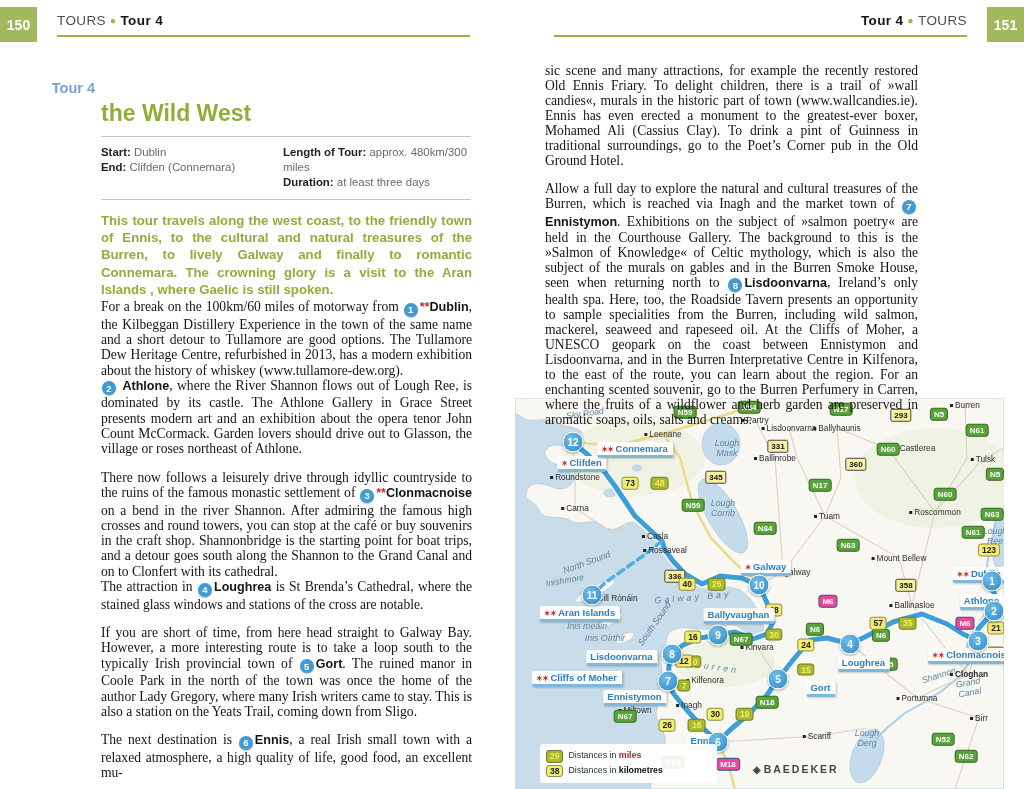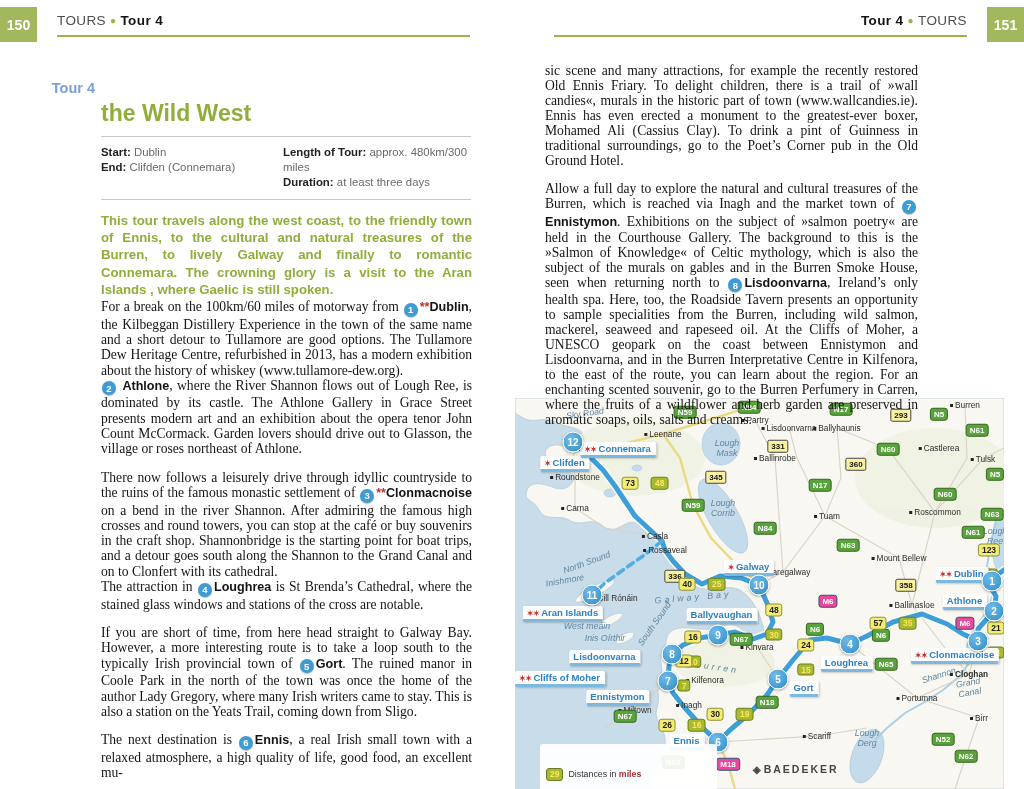--- a/index.html
+++ b/index.html
@@ -40,39 +40,39 @@
   
   .map{position:absolute;left:515px;top:398px;width:489px;height:391px;overflow:hidden;z-index:1;}
   .map svg{position:absolute;left:0;top:0;}
   #map-overlay{position:absolute;left:0;top:0;width:100%;height:100%;}
   .mabs{position:absolute;transform:translate(-50%,-50%);}
   .mstop{width:19px;height:19px;border-radius:50%;background:radial-gradient(circle at 35% 30%,#6fbbe8,#2f8cc7);
          border:1px solid #fff;box-shadow:0 1px 2.5px rgba(0,0,0,.35);color:#fff;font-size:10px;font-weight:bold;
          display:flex;align-items:center;justify-content:center;z-index:6;}
   .mplace{background:rgba(255,255,255,.95);color:#2d7fc0;font-weight:bold;font-size:9.5px;
           padding:1px 5px 1px 4px;border-radius:2px;border-bottom:3px solid #7db9de;
-          box-shadow:1px 1px 2px rgba(0,0,0,.18);white-space:nowrap;z-index:5;}
+          box-shadow:1px 1px 2px rgba(0,0,0,.18);white-space:nowrap;z-index:5;margin-left:17px;}
   .mstars{color:#c23232;margin-right:2px;font-size:8px;letter-spacing:-.5px;}
   .mtown{font-size:8.3px;color:#2b2b2b;white-space:nowrap;z-index:4;}
   .mtown::before{content:"";display:inline-block;width:3px;height:3px;background:#222;margin:0 2px 1px 0;}
   .mwater{color:#6286a0;font-style:italic;font-size:8.8px;white-space:pre-line;text-align:center;
           line-height:9.5px;z-index:3;}
   .spaced{letter-spacing:3px;}
   .rb{font-size:8px;font-weight:bold;padding:0.5px 3px;border-radius:3px;line-height:9.5px;white-space:nowrap;z-index:4;}
   .rb-n{background:#5aa33c;color:#fff;border:1px solid #33671d;}
   .rb-r{background:#f8f1a0;color:#111;border:1px solid #444;border-radius:2px;}
   .rb-m{background:#ec4899;color:#fff;border:1px solid #25567e;}
   .dpair{display:flex;gap:12px;z-index:5;}
   .dpair.v{flex-direction:column;align-items:center;}
   .dkm,.dmi{font-size:8.5px;font-weight:bold;padding:0 3px;border-radius:3px;line-height:10.5px;}
   .dkm{background:#f2ec72;border:1px solid #8f8f3c;color:#222;}
   .dmi{background:#a7bb30;border:1px solid #6d7c1e;color:#ffe45e;}
   .map-legend{position:absolute;left:25px;top:346px;width:165px;background:rgba(255,255,255,.92);
               border-radius:3px;padding:4px 6px;z-index:7;}
-  .lrow{display:flex;align-items:center;gap:5px;margin:20px 0;font-size:8.8px;color:#333;}
+  .lrow{display:flex;align-items:flex-start;gap:5px;margin:2px 0;font-size:8.8px;color:#333;}
   .lmiles{color:#a23030;} .lkm{color:#111;}
   .map-brand{position:absolute;left:238px;top:365px;font-size:10.5px;font-weight:bold;color:#454545;
              letter-spacing:2px;z-index:7;display:flex;align-items:center;gap:3px;}
   .brand-diamond{font-size:10px;letter-spacing:0;}
 </style>
 </head>
 <body>
 
 <div class="sheet">
 
@@ -165,21 +165,21 @@
         <polyline points="203,344 213,366 220,391"></polyline>
       </g>
       <polyline id="route-casing" fill="none" stroke="rgba(255,255,255,0.85)" stroke-width="8" stroke-linejoin="round" stroke-linecap="round" points="489,172 472,184 481,198 479,213 463,231 463,243 448,236 432,226 407,216 378,224 352,238 335,246 312,240 295,242 278,262 263,281 252,297 235,315 215,332 203,344 188,330 170,310 158,295 153,283 154,268 157,256 168,247 185,240 203,237 220,234 238,241 252,236 258,224 252,205 244,187 226,180 205,178 187,186 170,176 158,163 150,152 147,143 133,130 120,118 110,103 100,88 88,72 73,57 58,44"></polyline>
       <polyline id="route-line" fill="none" stroke="#3e9fd8" stroke-width="5" stroke-linejoin="round" stroke-linecap="round" points="489,172 472,184 481,198 479,213 463,231 463,243 448,236 432,226 407,216 378,224 352,238 335,246 312,240 295,242 278,262 263,281 252,297 235,315 215,332 203,344 188,330 170,310 158,295 153,283 154,268 157,256 168,247 185,240 203,237 220,234 238,241 252,236 258,224 252,205 244,187 226,180 205,178 187,186 170,176 158,163 150,152 147,143 133,130 120,118 110,103 100,88 88,72 73,57 58,44"></polyline>
       <polyline id="ferry-line" fill="none" stroke="#53ade0" stroke-width="3.5" stroke-dasharray="7 5" stroke-linecap="round" points="147,143 128,158 108,172 90,185 77,197"></polyline>
     </svg>
     <div id="map-overlay">
         <div class="mabs mwater" style="left: 70px; top: 16px; transform: translate(-50%, -50%) rotate(-8deg);">Sky Road</div>
         <div class="mabs mwater" style="left: 72px; top: 165px; transform: translate(-50%, -50%) rotate(-20deg);">North Sound</div>
         <div class="mabs mwater" style="left: 50px; top: 183px; transform: translate(-50%, -50%) rotate(-10deg);">Inishmore</div>
-        <div class="mabs mwater" style="left: 72px; top: 229px;">West meáin</div>
+        <div class="mabs mwater" style="left: 72px; top: 229px;">Inis meáin</div>
         <div class="mabs mwater" style="left: 90px; top: 241px;">Inis Oírthir</div>
         <div class="mabs mwater" style="left: 140px; top: 226px; transform: translate(-50%, -50%) rotate(-55deg);">South Sound</div>
         <div class="mabs mwater spaced" style="left: 178px; top: 200px; transform: translate(-50%, -50%) rotate(-5deg);">Galway Bay</div>
         <div class="mabs mwater spaced" style="left: 202px; top: 270px; transform: translate(-50%, -50%) rotate(8deg);">Burren</div>
         <div class="mabs mwater" style="left: 212px; top: 50px;">Lough
 Mask</div>
         <div class="mabs mwater" style="left: 208px; top: 110px;">Lough
 Corrib</div>
         <div class="mabs mwater" style="left: 480px; top: 138px;">Lough
 Ree</div>
@@ -189,21 +189,21 @@
         <div class="mabs mwater" style="left: 454px; top: 290px; transform: translate(-50%, -50%) rotate(-10deg);">Grand Canal</div>
         <div class="mabs mtown" style="left: 148px; top: 36px;">Leenane</div>
         <div class="mabs mtown" style="left: 60px; top: 79px;">Roundstone</div>
         <div class="mabs mtown" style="left: 60px; top: 110px;">Carna</div>
         <div class="mabs mtown" style="left: 140px; top: 138px;">Casla</div>
         <div class="mabs mtown" style="left: 150px; top: 152px;">Rossaveal</div>
         <div class="mabs mtown" style="left: 240px; top: 22px;">Partry</div>
         <div class="mabs mtown" style="left: 260px; top: 60px;">Ballinrobe</div>
         <div class="mabs mtown" style="left: 274px; top: 30px;">Lisdoonvarna</div>
         <div class="mabs mtown" style="left: 322px; top: 30px;">Ballyhaunis</div>
-        <div class="mabs mtown" style="left: 400px; top: 50px; margin-left: 24px;">Castlerea</div>
+        <div class="mabs mtown" style="left: 400px; top: 50px;">Castlerea</div>
         <div class="mabs mtown" style="left: 450px; top: 7px;">Burren</div>
         <div class="mabs mtown" style="left: 468px; top: 61px;">Tulsk</div>
         <div class="mabs mtown" style="left: 420px; top: 114px;">Roscommon</div>
         <div class="mabs mtown" style="left: 312px; top: 118px;">Tuam</div>
         <div class="mabs mtown" style="left: 384px; top: 160px;">Mount Bellew</div>
         <div class="mabs mtown" style="left: 270px; top: 174px;">Claregalway</div>
         <div class="mabs mtown" style="left: 242px; top: 249px;">Kinvara</div>
         <div class="mabs mtown" style="left: 397px; top: 207px;">Ballinasloe</div>
         <div class="mabs mtown" style="left: 454px; top: 276px; font-weight: bold;">Cloghan</div>
         <div class="mabs mtown" style="left: 402px; top: 300px;">Portumna</div>

